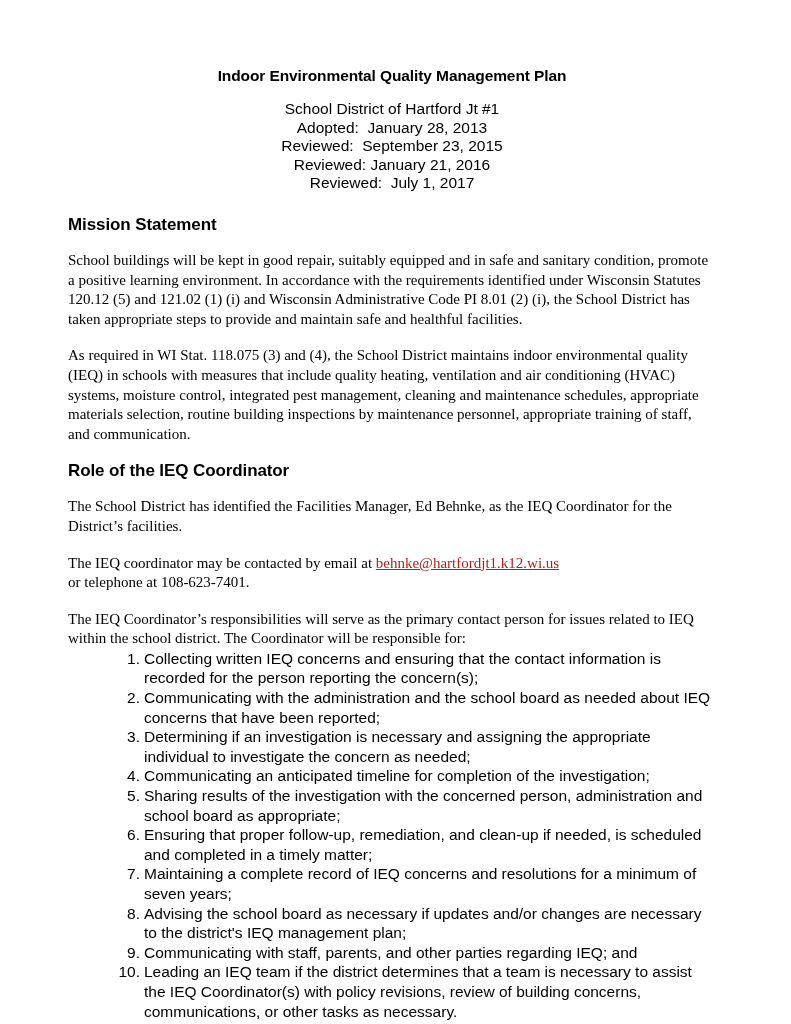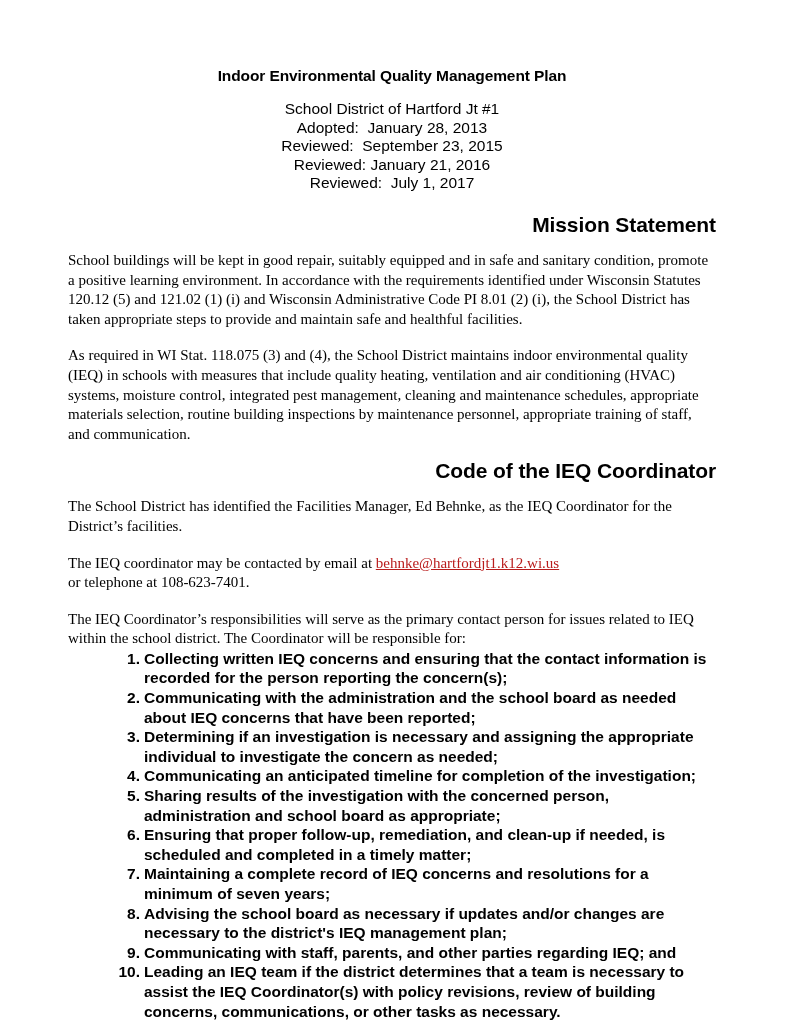--- a/index.html
+++ b/index.html
@@ -46,26 +46,25 @@
     font-size: 15.5px;
     line-height: 18.6px;
     margin: 0 0 22px 0;
   }
   .subtitle-line {
     display: block;
     white-space: pre;
   }
 
   .section-heading {
-    font-size: 21px;
+    font-size: 17px;
     font-weight: bold;
     line-height: 19px;
     margin: 0 0 17px 0;
     letter-spacing: -0.1px;
-    text-align: right;
   }
 
   .para {
     font-size: 15px;
     line-height: 19.6px;
     margin: 0 0 17px 0;
     text-align: left;
     font-family: Liberation Serif, serif;
   }
   .para.tight {
@@ -83,21 +82,20 @@
     list-style: none;
     counter-reset: respitem;
     font-size: 15.5px;
     line-height: 19.6px;
   }
   ol.resp-list > li {
     counter-increment: respitem;
     position: relative;
     padding-left: 26px;
     margin: 0 0 0 0;
-    font-weight: bold;
   }
   ol.resp-list > li::before {
     content: counter(respitem) ".";
     position: absolute;
     left: 0;
     top: 0;
     width: 22px;
     text-align: right;
   }
 </style>
@@ -116,21 +114,21 @@
       <span class="subtitle-line">Reviewed: January 21, 2016</span>
       <span class="subtitle-line">Reviewed:  July 1, 2017</span>
     </div>
 
     <h2 class="section-heading">Mission Statement</h2>
 
     <p class="para">School buildings will be kept in good repair, suitably equipped and in safe and sanitary condition, promote a positive learning environment. In accordance with the requirements identified under Wisconsin Statutes 120.12 (5) and 121.02 (1) (i) and Wisconsin Administrative Code PI 8.01 (2) (i), the School District has taken appropriate steps to provide and maintain safe and healthful facilities.</p>
 
     <p class="para">As required in WI Stat. 118.075 (3) and (4), the School District  maintains indoor environmental quality (IEQ) in schools with measures that include quality heating, ventilation and air conditioning (HVAC) systems, moisture control, integrated pest management, cleaning and maintenance schedules, appropriate materials selection, routine building inspections by maintenance personnel, appropriate training of staff, and communication.</p>
 
-    <h2 class="section-heading">Code of the IEQ Coordinator</h2>
+    <h2 class="section-heading">Role of the IEQ Coordinator</h2>
 
     <p class="para">The School District has identified the Facilities Manager, Ed Behnke, as the IEQ Coordinator for the District’s facilities.</p>
 
     <p class="para"><span>The IEQ coordinator may be contacted by email at </span><a class="maillink" href="#" style="color: #b91c1c;">behnke@hartfordjt1.k12.wi.us</a><br><span>or telephone at 108-623-7401.</span></p>
 
     <p class="para tight">The IEQ Coordinator’s responsibilities will serve as the primary contact person for issues related to IEQ within the school district. The Coordinator will be responsible for:</p>
 
     <ol class="resp-list">
       <li>Collecting written IEQ concerns and ensuring that the contact information is recorded for the person reporting the concern(s);</li>
       <li>Communicating with the administration and the school board as needed about IEQ concerns that have been reported;</li>

